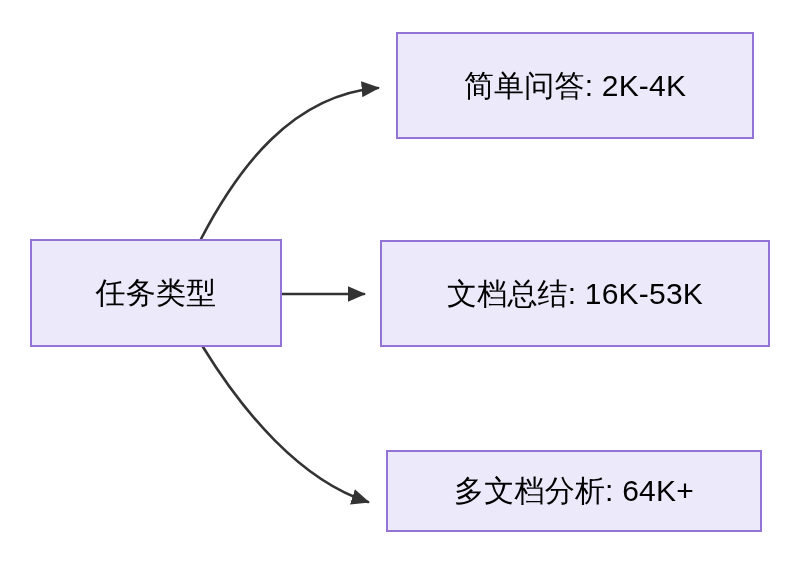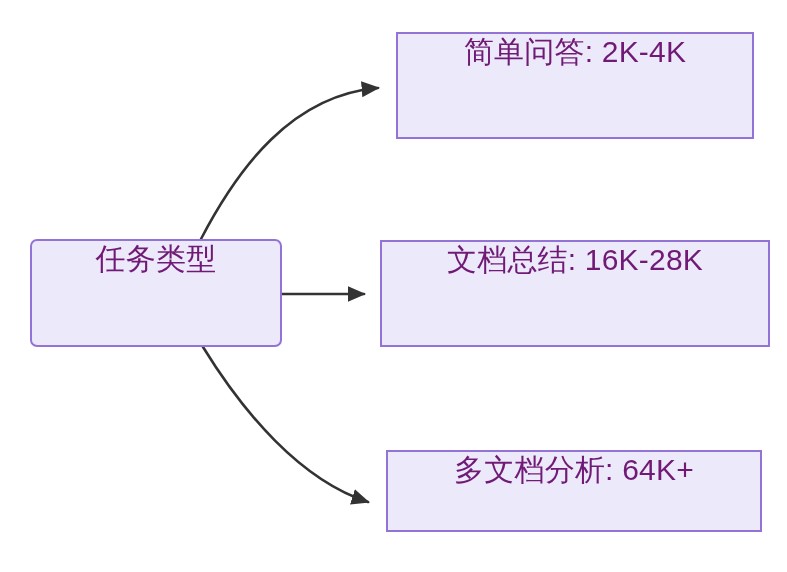--- a/index.html
+++ b/index.html
@@ -24,33 +24,34 @@
     width: 787px;
     height: 572px;
     pointer-events: none;
   }
   .node {
     position: absolute;
     box-sizing: border-box;
     background: #ece9fb;
     border: 2px solid #9374d6;
     display: flex;
+    align-items: center;
     justify-content: center;
-    color: #701a75;
+    color: #000000;
     font-size: 30px;
     line-height: 1.2;
     letter-spacing: 0.2px;
     white-space: nowrap;
   }
   .node-label {
     display: block;
   }
 
   
-  #node-source      { left: 30px;  top: 239px; width: 252px; height: 108px; border-radius: 7px; }
+  #node-source      { left: 30px;  top: 239px; width: 252px; height: 108px; }
   #node-simple-qa   { left: 396px; top: 32px;  width: 358px; height: 107px; }
   #node-doc-summary { left: 380px; top: 240px; width: 390px; height: 107px; }
   #node-multi-doc   { left: 386px; top: 450px; width: 376px; height: 82px; }
 </style>
 </head>
 <body>
 
 <div id="canvas">
 
   <svg id="edges" viewBox="0 0 787 572" width="787" height="572" xmlns="http://www.w3.org/2000/svg">
@@ -69,20 +70,20 @@
 
   <div class="node" id="node-source">
     <span class="node-label">任务类型</span>
   </div>
 
   <div class="node" id="node-simple-qa">
     <span class="node-label">简单问答: 2K-4K</span>
   </div>
 
   <div class="node" id="node-doc-summary">
-    <span class="node-label">文档总结: 16K-28K</span>
+    <span class="node-label">文档总结: 16K-53K</span>
   </div>
 
   <div class="node" id="node-multi-doc">
     <span class="node-label">多文档分析: 64K+</span>
   </div>
 
 </div>
 
 </body></html>

